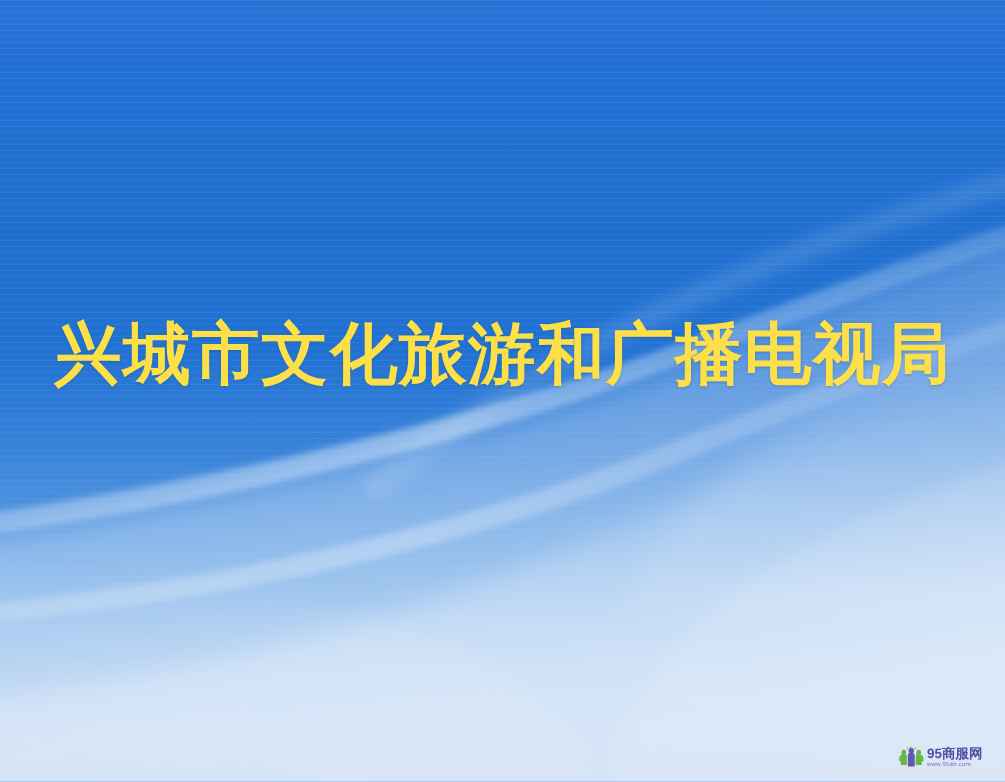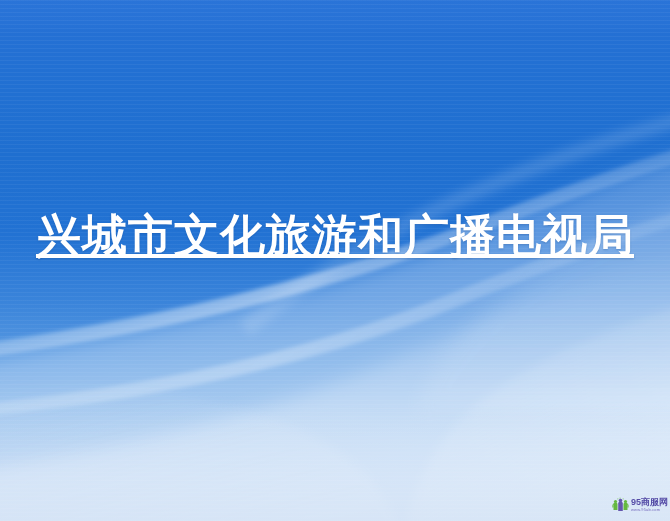--- a/index.html
+++ b/index.html
@@ -72,34 +72,33 @@
   
   #title-wrap {
     position: absolute;
     left: 0;
     right: 0;
     top: 206px;
     text-align: center;
   }
   #site-title {
     display: inline-block;
-    color: #ffffff;
+    color: #fde047;
     font-size: 45px;
     line-height: 60px;
     font-weight: 700;
     letter-spacing: 1px;
     white-space: nowrap;
     text-shadow: 0 1px 2px rgba(20,70,140,0.30);
-    text-decoration: underline;
   }
 
   
   #watermark {
     position: absolute;
-    right: 2px;
+    right: 15px;
     bottom: 8px;
     display: flex;
     align-items: center;
     opacity: 0.92;
   }
   #watermark-logo {
     width: 17px;
     height: 16px;
     margin-right: 2px;
     flex: 0 0 auto;

